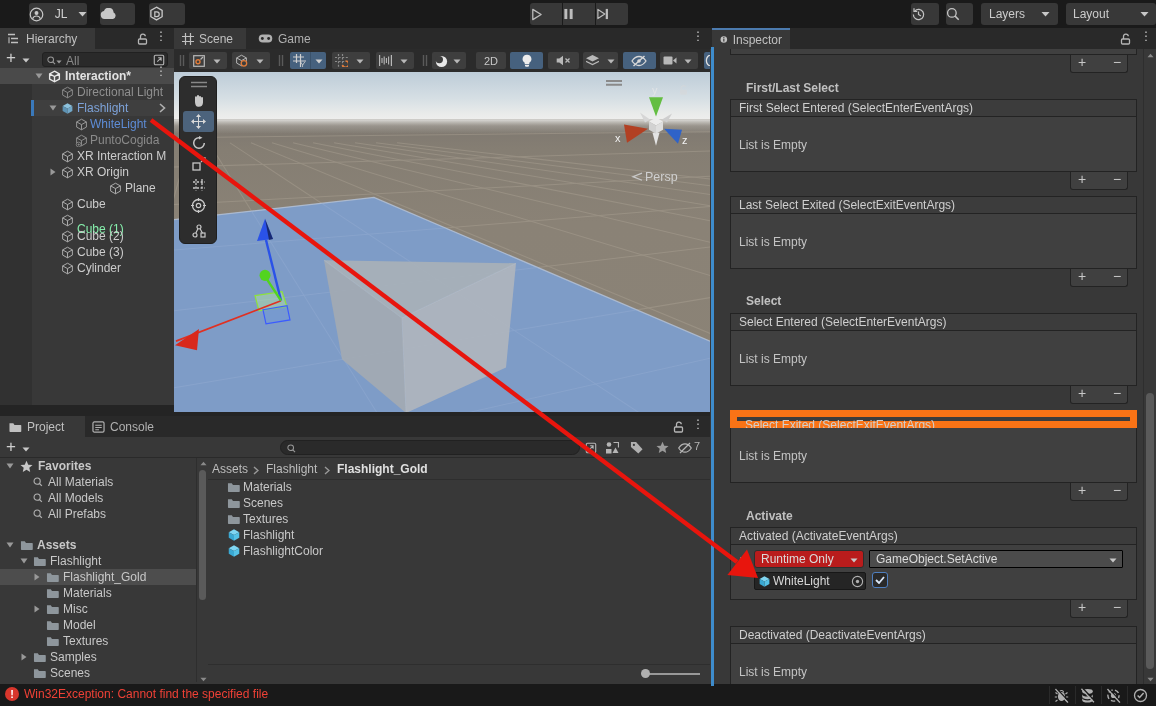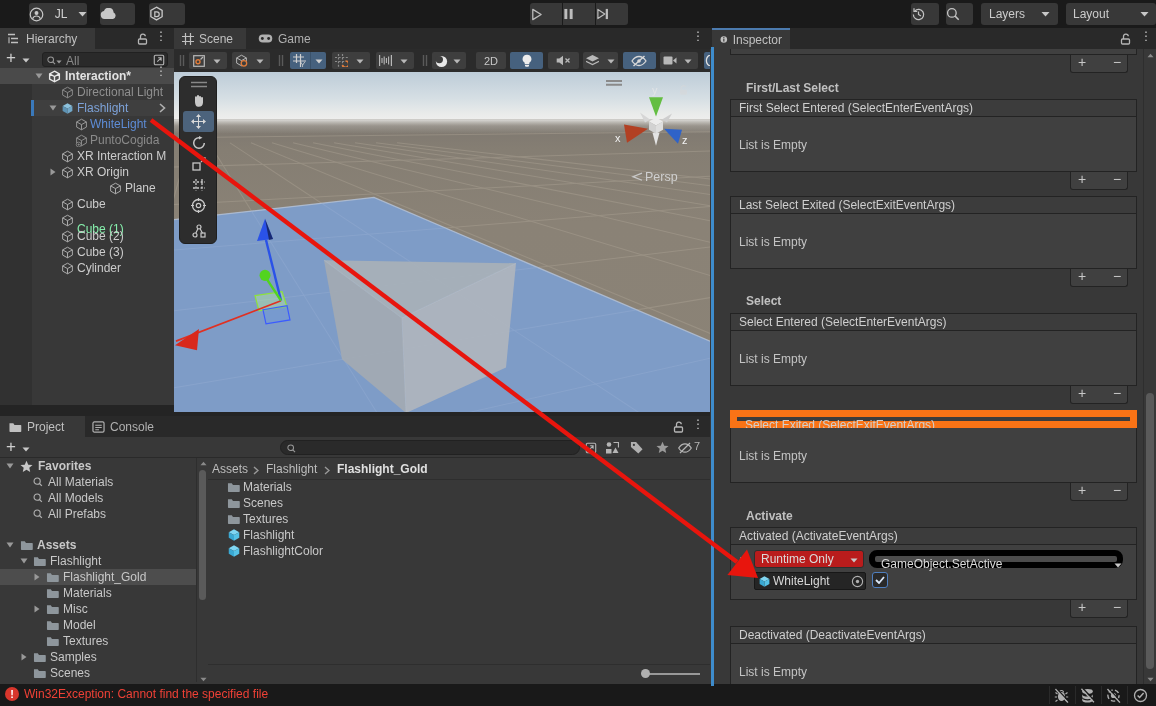--- a/index.html
+++ b/index.html
@@ -873,21 +873,21 @@
   <div class="abs" style="left:20px;top:517px;width:407px;height:55px;background:#404040;border:1px solid #232323;border-top:none;">
     <svg class="abs" style="left:9px;top:12px" width="8" height="6" viewBox="0 0 8 6">
         <path d="M0 1h8M0 4.5h8" stroke="#8a8a8a" stroke-width="1.3"></path>
       </svg>
     <div class="abs" style="left:23px;top:5px;width:110px;height:18px;background:#b91c1c;border:1px solid #2e2e2e;border-radius:3px">
         <span class="abs" style="left:6px;top:1px;color:#dadada">Runtime Only</span>
         <svg class="abs" style="left:95px;top:7px" width="8" height="5" viewBox="0 0 8 5">
           <path d="M0.5 0.5h7L4 4.5z" fill="#c8c8c8"></path>
         </svg>
       </div>
-    <div class="abs" style="left:138px;top:5px;width:254px;height:18px;background:#4b4b4b;border:6px solid #000000;border-radius:8px">
+    <div class="abs" style="left:138px;top:5px;width:254px;height:18px;background:#4b4b4b;border:1px solid #000000;border-radius:1px">
         <span class="abs" style="left:6px;top:1px;color:#dadada">GameObject.SetActive</span>
         <svg class="abs" style="left:239px;top:7px" width="8" height="5" viewBox="0 0 8 5">
           <path d="M0.5 0.5h7L4 4.5z" fill="#c8c8c8"></path>
         </svg>
       </div>
     <div class="abs" style="left:23px;top:27px;width:112px;height:18px;background:#252525;border:1px solid #171717;border-radius:2px">
       <svg class="abs" style="left:3px;top:2px" width="13" height="13" viewBox="0 0 16 16">
           <path d="M8 1.5 14 4.8 8 8.1 2 4.8z" fill="#7fd6f2"></path>
           <path d="M2 4.8 8 8.1V14.5L2 11.2z" fill="#3aa8d2"></path>
           <path d="M14 4.8 8 8.1V14.5L14 11.2z" fill="#55c2e6"></path>

